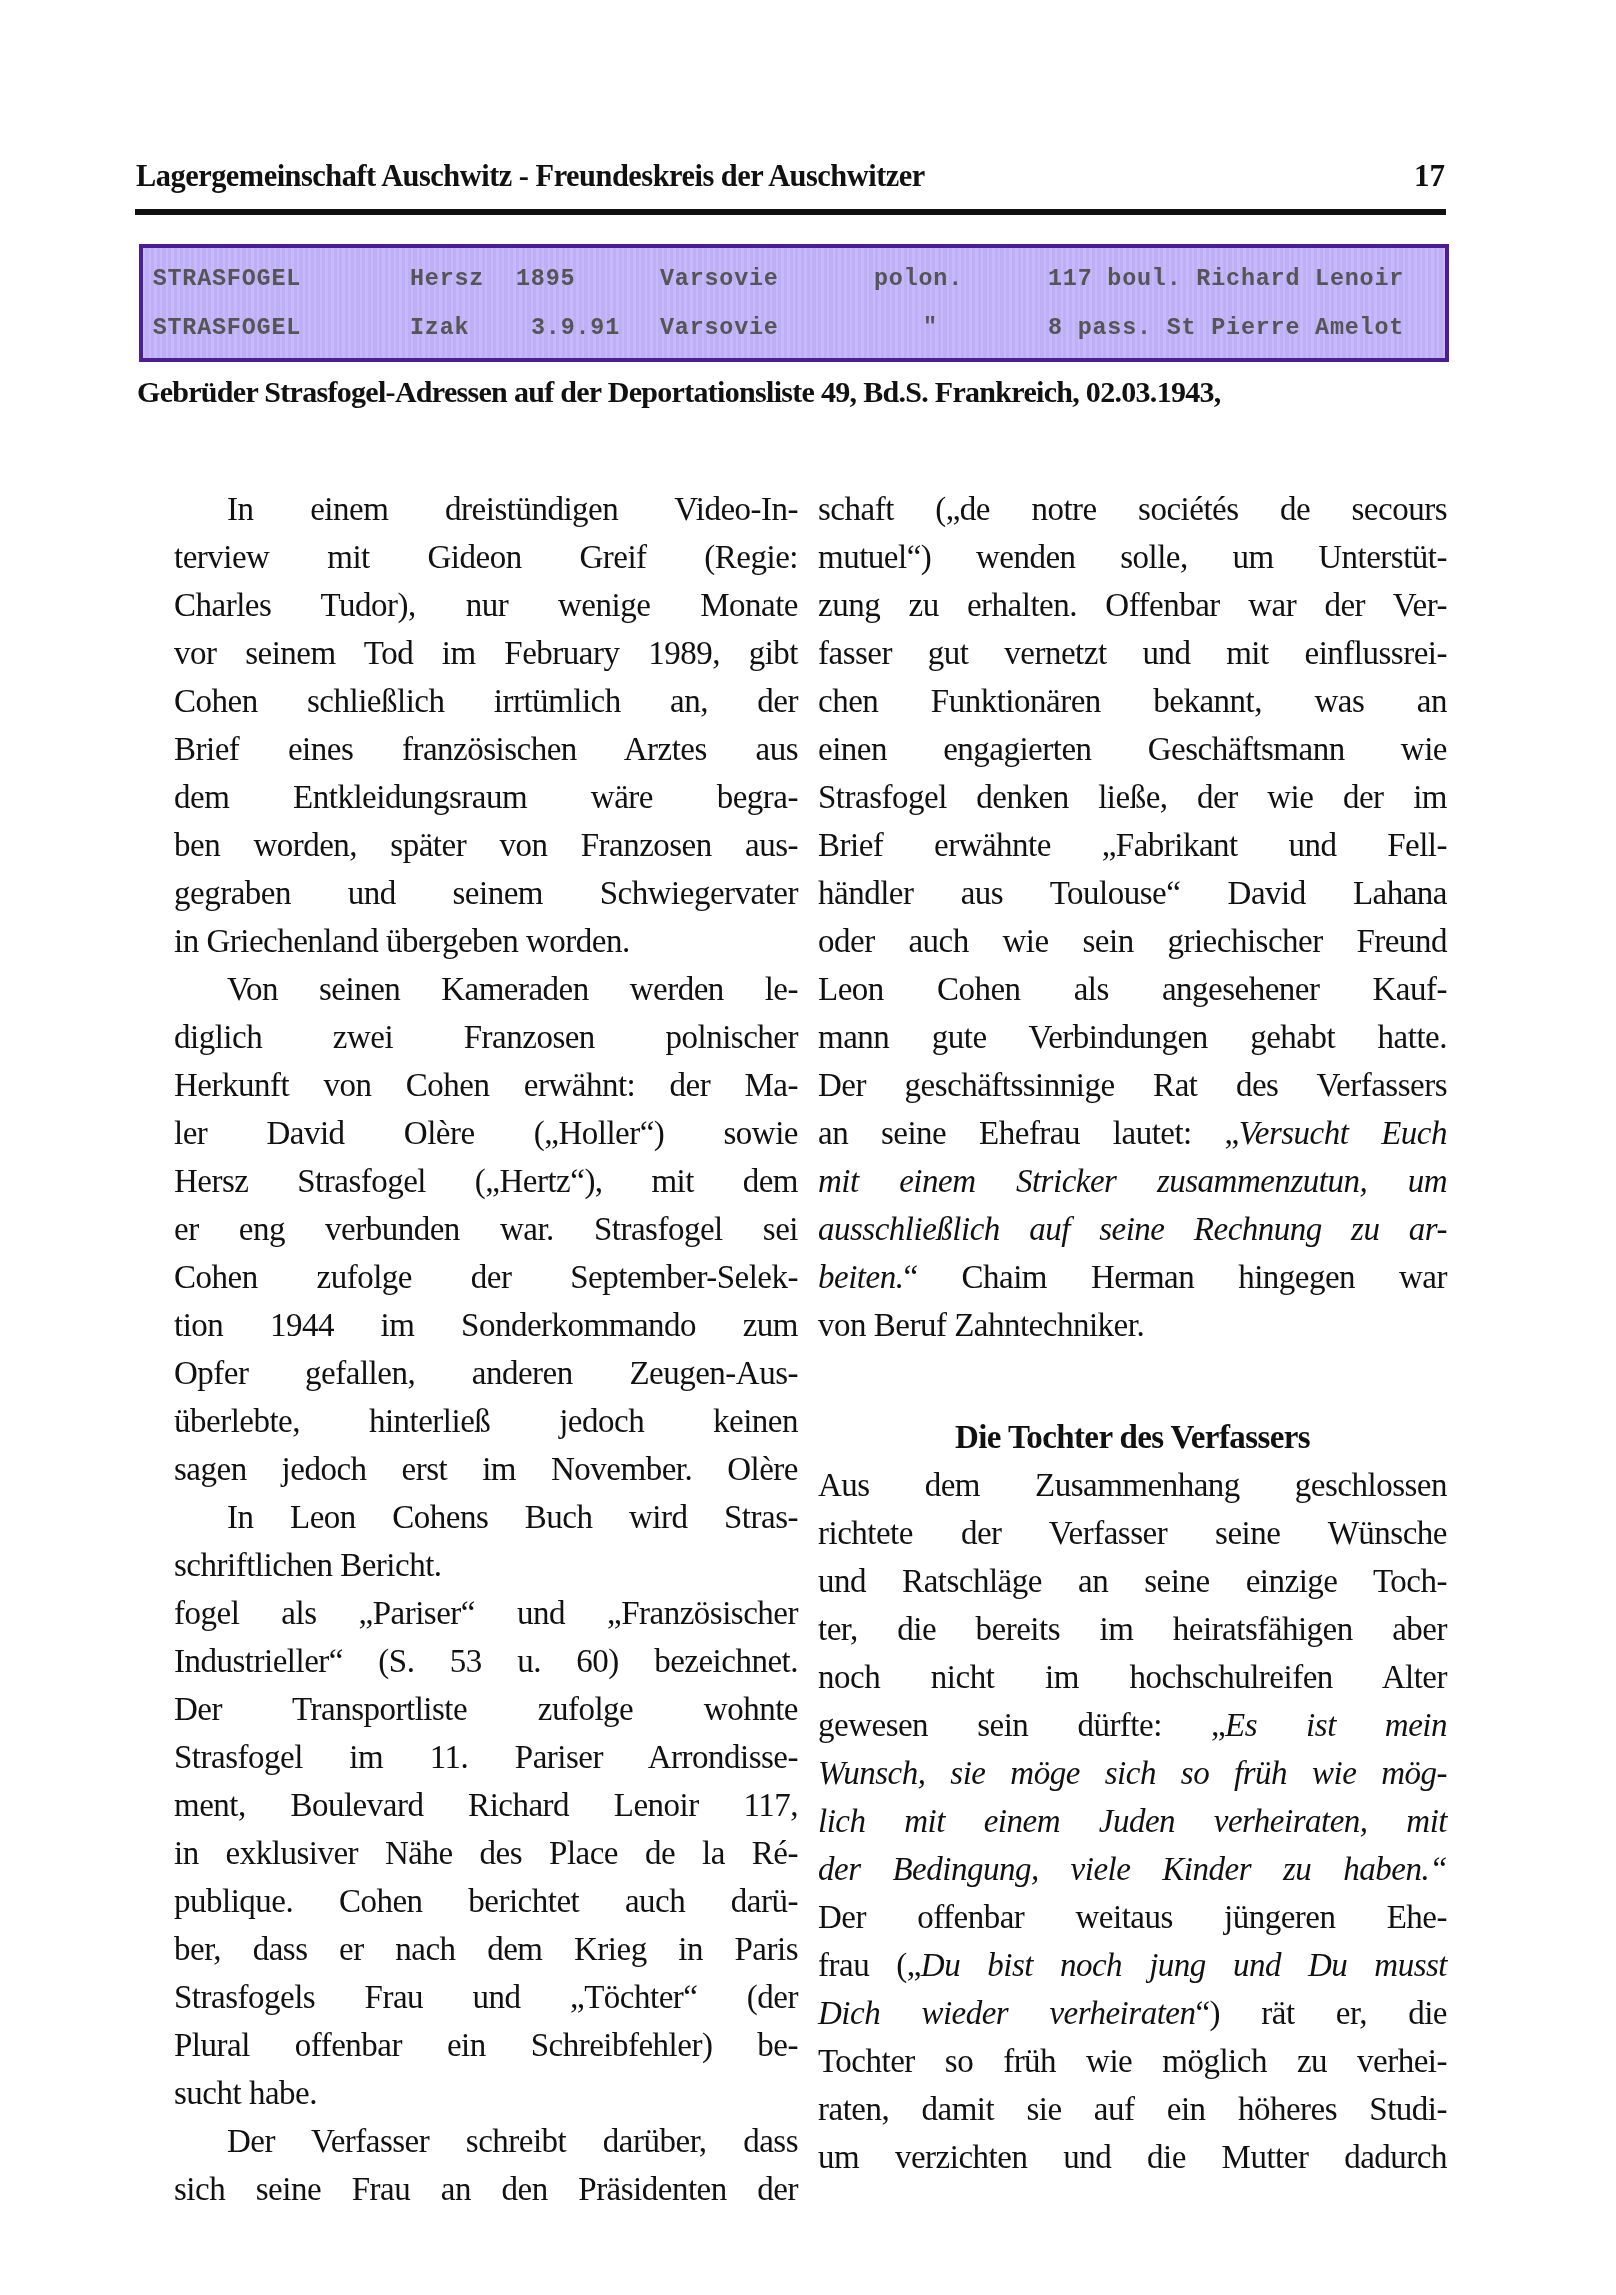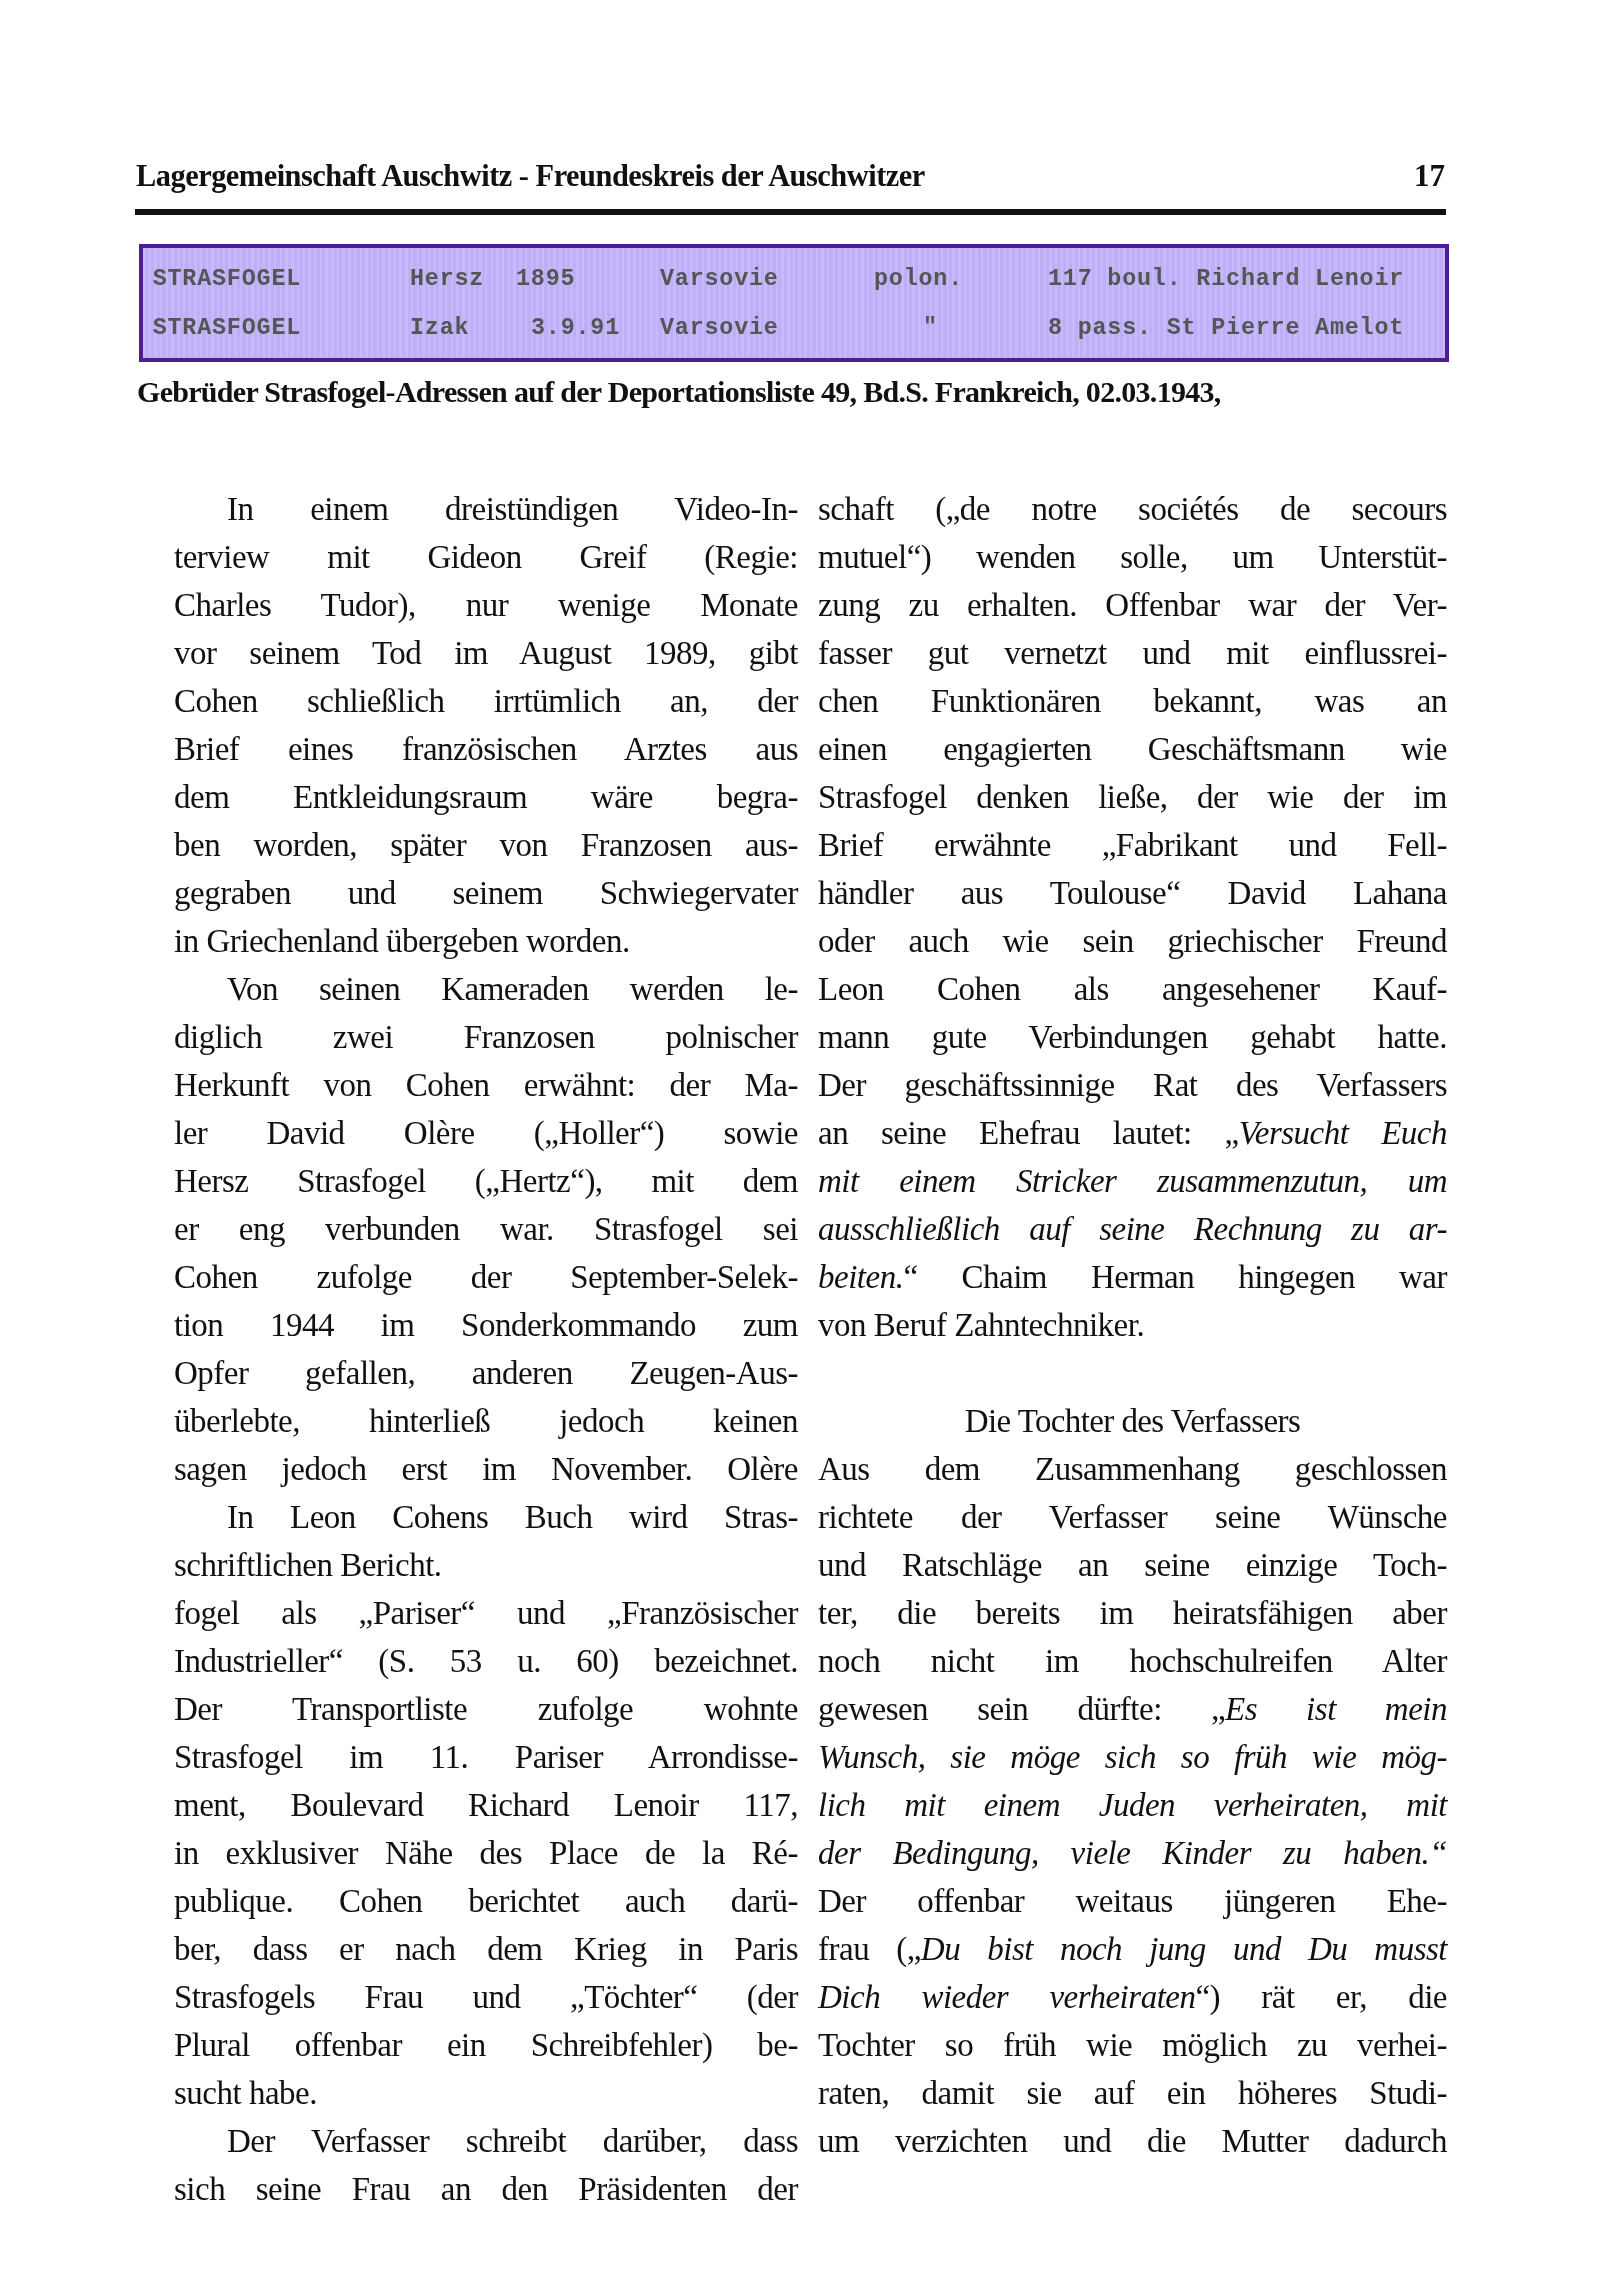--- a/index.html
+++ b/index.html
@@ -30,21 +30,21 @@
   .caption span { display: block; white-space: nowrap; }
 
   .col { position: absolute; top: 485px; font-size: 33px; line-height: 48px; }
   .col.left { left: 136px; width: 624px; margin-left: 38px; }
   .col.right { left: 818px; width: 629px; }
   .line { display: block; height: 48px; white-space: nowrap; text-align: justify;
           text-align-last: justify; letter-spacing: -0.5px; overflow: visible; }
   .line.last { text-align-last: left; }
   .line.indent { padding-left: 53px; }
   .line.blank { }
-  .line.heading { font-weight: normal; text-align: right; text-align-last: center; letter-spacing: -0.6px; }
+  .line.heading { font-weight: bold; text-align: right; text-align-last: center; letter-spacing: -0.6px; margin-top: 16px; }
   .line i { font-style: italic; }
 </style>
 </head>
 <body>
 
 <div class="running-head">
   <span class="title">Lagergemeinschaft Auschwitz - Freundeskreis der Auschwitzer</span>
   <span class="pageno">17</span>
 </div>
 <div class="head-rule"></div>
@@ -70,21 +70,21 @@
 </div>
 
 <div class="caption">
   <span>Gebrüder Strasfogel-Adressen auf der Deportationsliste 49, Bd.S. Frankreich, 02.03.1943,</span>
 </div>
 
 <div class="col left">
   <span class="line indent">In einem dreistündigen Video-In-</span>
   <span class="line">terview mit Gideon Greif (Regie:</span>
   <span class="line">Charles Tudor), nur wenige Monate</span>
-  <span class="line">vor seinem Tod im August 1989, gibt</span>
+  <span class="line">vor seinem Tod im February 1989, gibt</span>
   <span class="line">Cohen schließlich irrtümlich an, der</span>
   <span class="line">Brief eines französischen Arztes aus</span>
   <span class="line">dem Entkleidungsraum wäre begra-</span>
   <span class="line">ben worden, später von Franzosen aus-</span>
   <span class="line">gegraben und seinem Schwiegervater</span>
   <span class="line last">in Griechenland übergeben worden.</span>
   <span class="line indent">Von seinen Kameraden werden le-</span>
   <span class="line">diglich zwei Franzosen polnischer</span>
   <span class="line">Herkunft von Cohen erwähnt: der Ma-</span>
   <span class="line">ler David Olère („Holler“) sowie</span>

